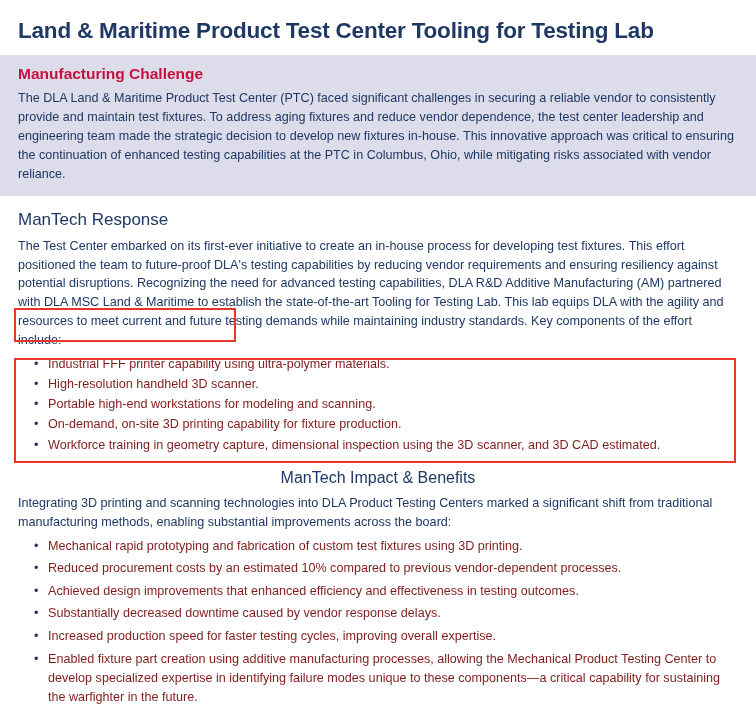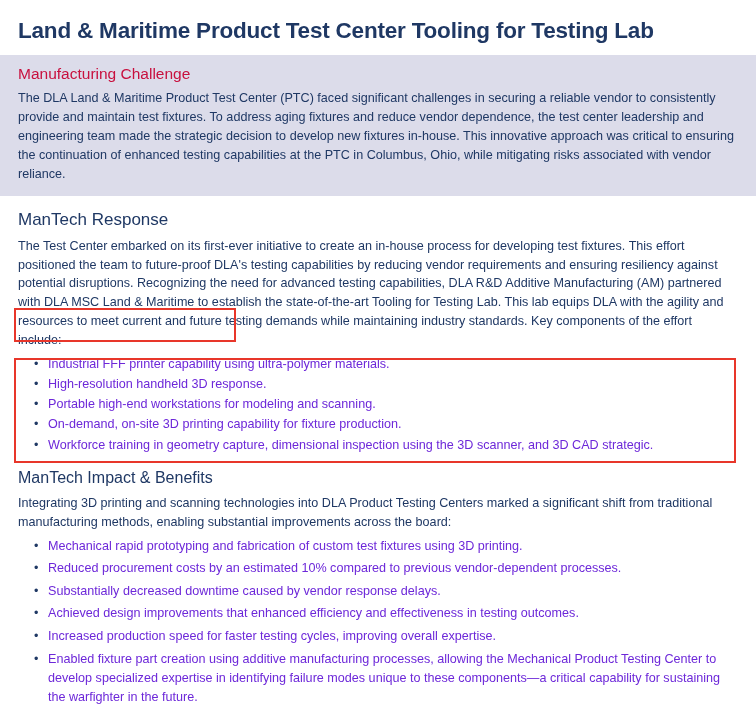--- a/index.html
+++ b/index.html
@@ -33,51 +33,52 @@
     letter-spacing: -0.2px;
   }
   .challenge-band {
     background: #dcdcea;
     padding: 10px 18px 12px 18px;
     box-sizing: border-box;
   }
   .challenge-heading {
     color: #c8103e;
     font-size: 15.5px;
-    font-weight: normal;
+    font-weight: bold;
     margin: 0 0 6px 0;
   }
   .body-text {
     font-size: 12.6px;
     line-height: 1.50;
     color: #1f3864;
     margin: 0;
   }
   .section {
     padding: 0 18px;
     box-sizing: border-box;
   }
   .section-heading {
     font-size: 17px;
     font-weight: normal;
     color: #1f3864;
     margin: 14px 0 7px 0;
   }
   .section-heading.sub {
     font-size: 16px;
+    text-align: center;
   }
   ul.bullets {
     margin: 5px 0 0 0;
     padding: 0 0 0 16px;
     list-style: none;
   }
   ul.bullets li {
     font-size: 12.6px;
     line-height: 1.52;
-    color: #6d28d9;
+    color: #7f1d1d;
     position: relative;
     padding-left: 14px;
     margin-bottom: 3.5px;
   }
   ul.bullets li::before {
     content: "\2022";
     position: absolute;
     left: 0;
     top: 0;
     color: #1f3864;
@@ -118,35 +119,35 @@
   <div class="challenge-band">
     <h2 class="challenge-heading">Manufacturing Challenge</h2>
     <p class="body-text">The DLA Land &amp; Maritime Product Test Center (PTC) faced significant challenges in securing a reliable vendor to consistently provide and maintain test fixtures. To address aging fixtures and reduce vendor dependence, the test center leadership and engineering team made the strategic decision to develop new fixtures in-house. This innovative approach was critical to ensuring the continuation of enhanced testing capabilities at the PTC in Columbus, Ohio, while mitigating risks associated with vendor reliance.</p>
   </div>
 
   <div class="section">
     <h2 class="section-heading">ManTech Response</h2>
     <p class="body-text">The Test Center embarked on its first-ever initiative to create an in-house process for developing test fixtures. This effort positioned the team to future-proof DLA's testing capabilities by reducing vendor requirements and ensuring resiliency against potential disruptions. Recognizing the need for advanced testing capabilities, DLA R&amp;D Additive Manufacturing (AM) partnered with DLA MSC Land &amp; Maritime to establish the state-of-the-art Tooling for Testing Lab. This lab equips DLA with the agility and resources to meet current and future testing demands while maintaining industry standards. Key components of the effort include:</p>
     <ul class="bullets tight">
       <li>Industrial FFF printer capability using ultra-polymer materials.</li>
-      <li>High-resolution handheld 3D response.</li>
+      <li>High-resolution handheld 3D scanner.</li>
       <li>Portable high-end workstations for modeling and scanning.</li>
       <li>On-demand, on-site 3D printing capability for fixture production.</li>
-      <li>Workforce training in geometry capture, dimensional inspection using the 3D scanner, and 3D CAD strategic.</li>
+      <li>Workforce training in geometry capture, dimensional inspection using the 3D scanner, and 3D CAD estimated.</li>
     </ul>
   </div>
 
   <div class="section">
     <h2 class="section-heading sub">ManTech Impact &amp; Benefits</h2>
     <p class="body-text">Integrating 3D printing and scanning technologies into DLA Product Testing Centers marked a significant shift from traditional manufacturing methods, enabling substantial improvements across the board:</p>
     <ul class="bullets">
       <li>Mechanical rapid prototyping and fabrication of custom test fixtures using 3D printing.</li>
       <li>Reduced procurement costs by an estimated 10% compared to previous vendor-dependent processes.</li>
+      <li>Achieved design improvements that enhanced efficiency and effectiveness in testing outcomes.</li>
       <li>Substantially decreased downtime caused by vendor response delays.</li>
-      <li>Achieved design improvements that enhanced efficiency and effectiveness in testing outcomes.</li>
       <li>Increased production speed for faster testing cycles, improving overall expertise.</li>
       <li>Enabled fixture part creation using additive manufacturing processes, allowing the Mechanical Product Testing Center to develop specialized expertise in identifying failure modes unique to these components—a critical capability for sustaining the warfighter in the future.</li>
     </ul>
   </div>
 
   <div class="annot" id="annot-ip"></div>
   <div class="annot" id="annot-list"></div>
 
 </div>
 

